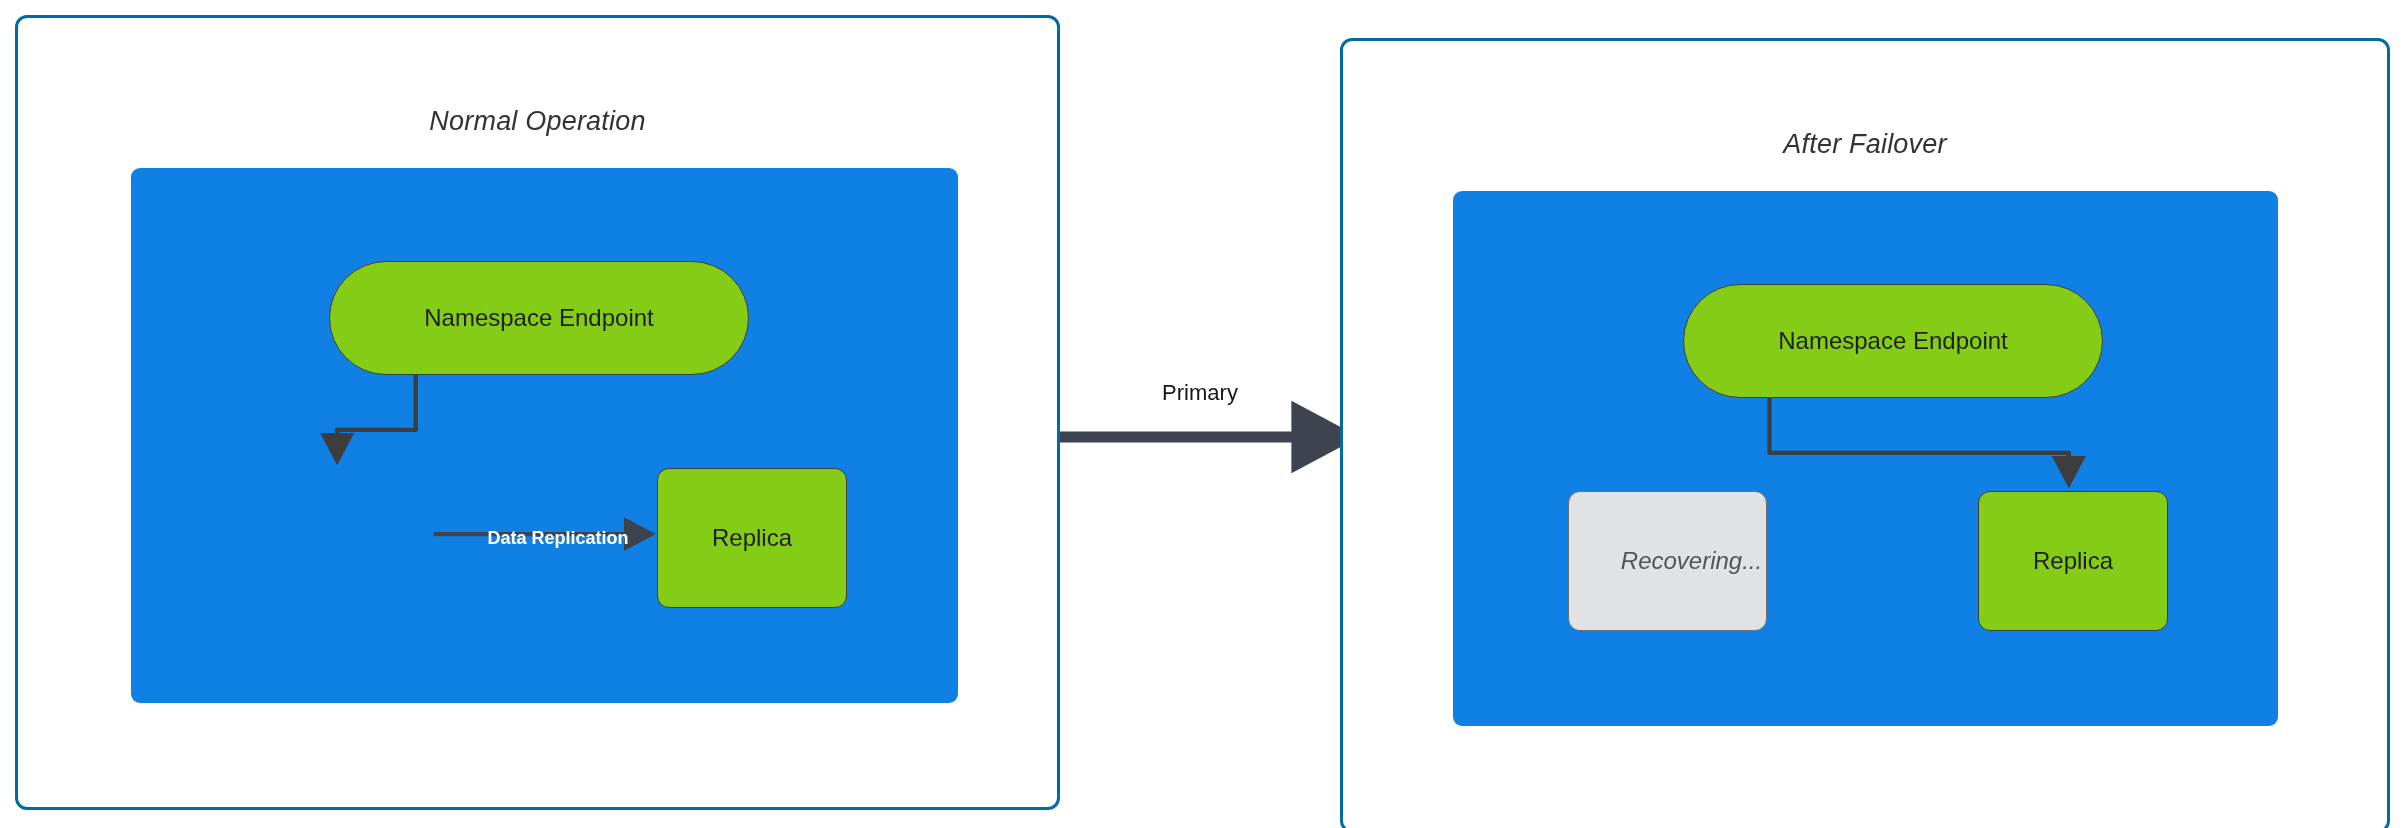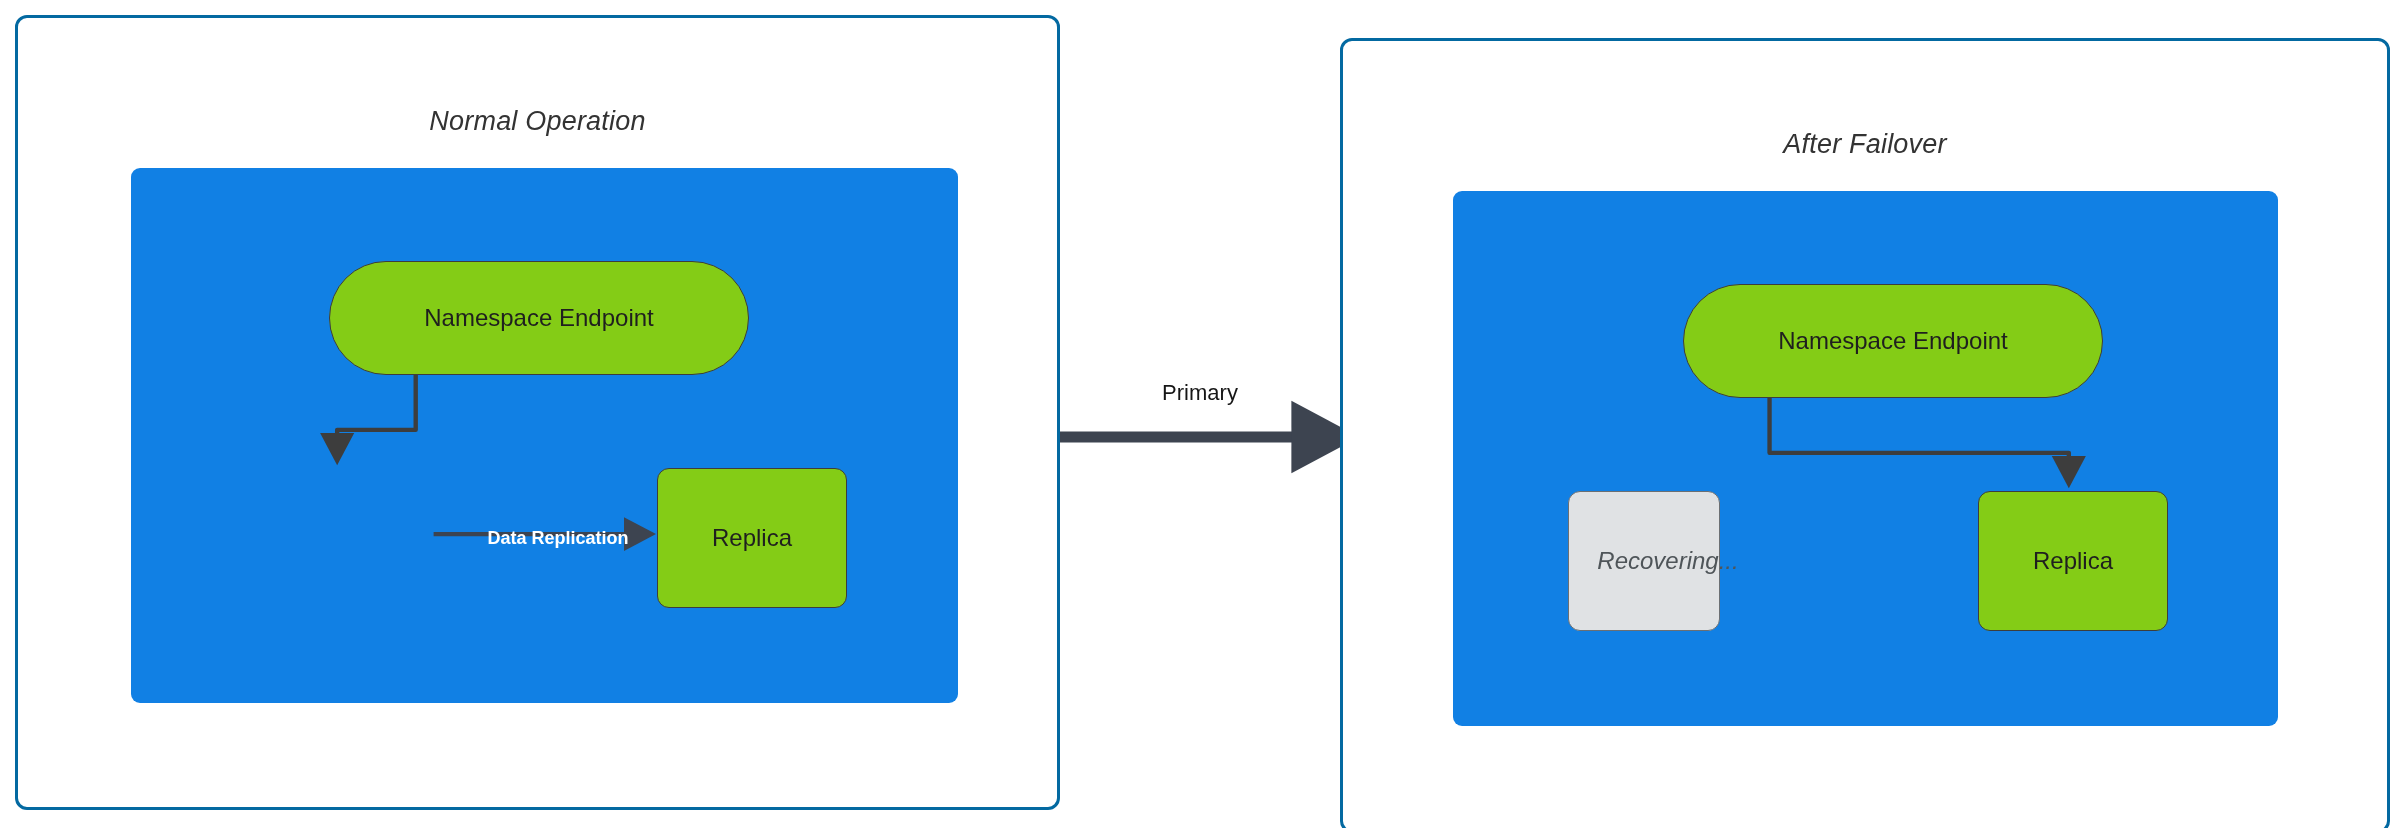--- a/index.html
+++ b/index.html
@@ -73,21 +73,21 @@
     font-style:italic;
   }
 
   
   #node-endpoint-left{left:311px;top:243px;width:420px;height:114px;}
   #node-primary{left:226px;top:450px;width:190px;height:140px;}
   #node-replica-left{left:639px;top:450px;width:190px;height:140px;}
 
   
   #node-endpoint-right{left:340px;top:243px;width:420px;height:114px;}
-  #node-recovering{left:225px;top:450px;width:152px;height:140px;padding-left:48px;}
+  #node-recovering{left:225px;top:450px;width:199px;height:140px;padding-left:48px;}
   #node-replica-right{left:635px;top:450px;width:190px;height:140px;}
 
   
   .conn-layer{
     position:absolute;left:0;top:0;
     width:100%;height:100%;
     pointer-events:none;
     z-index:2;
   }
 

